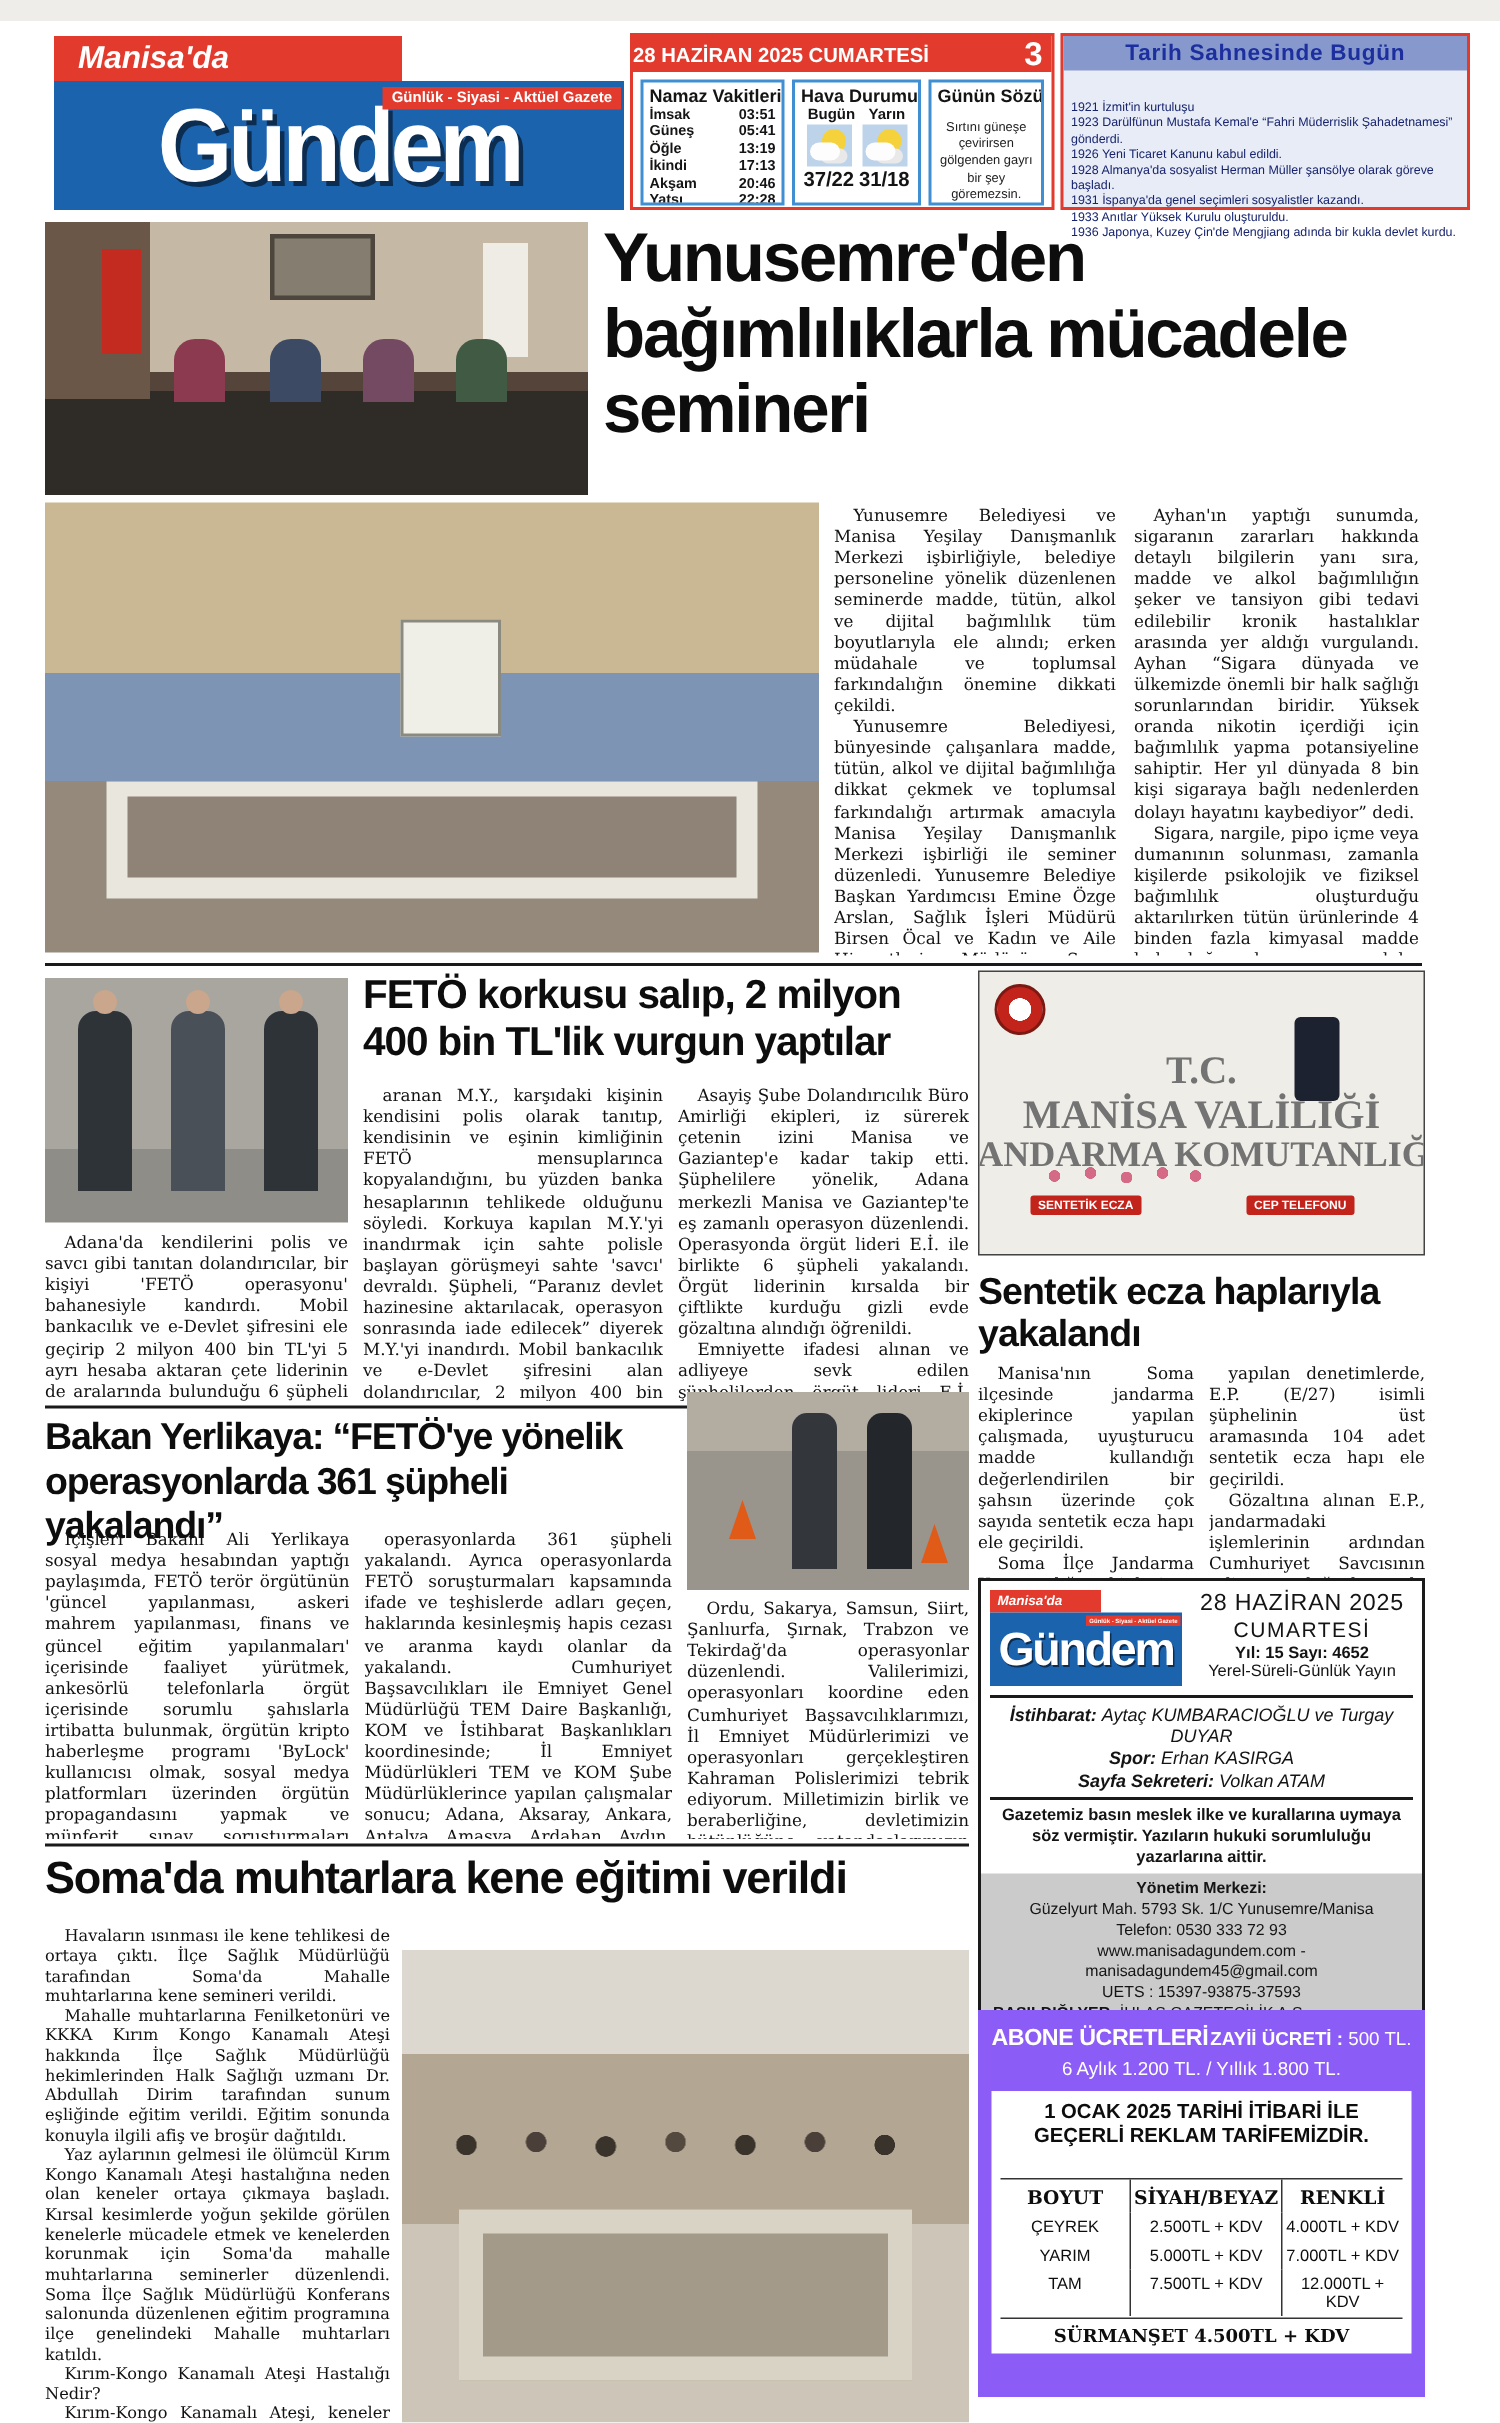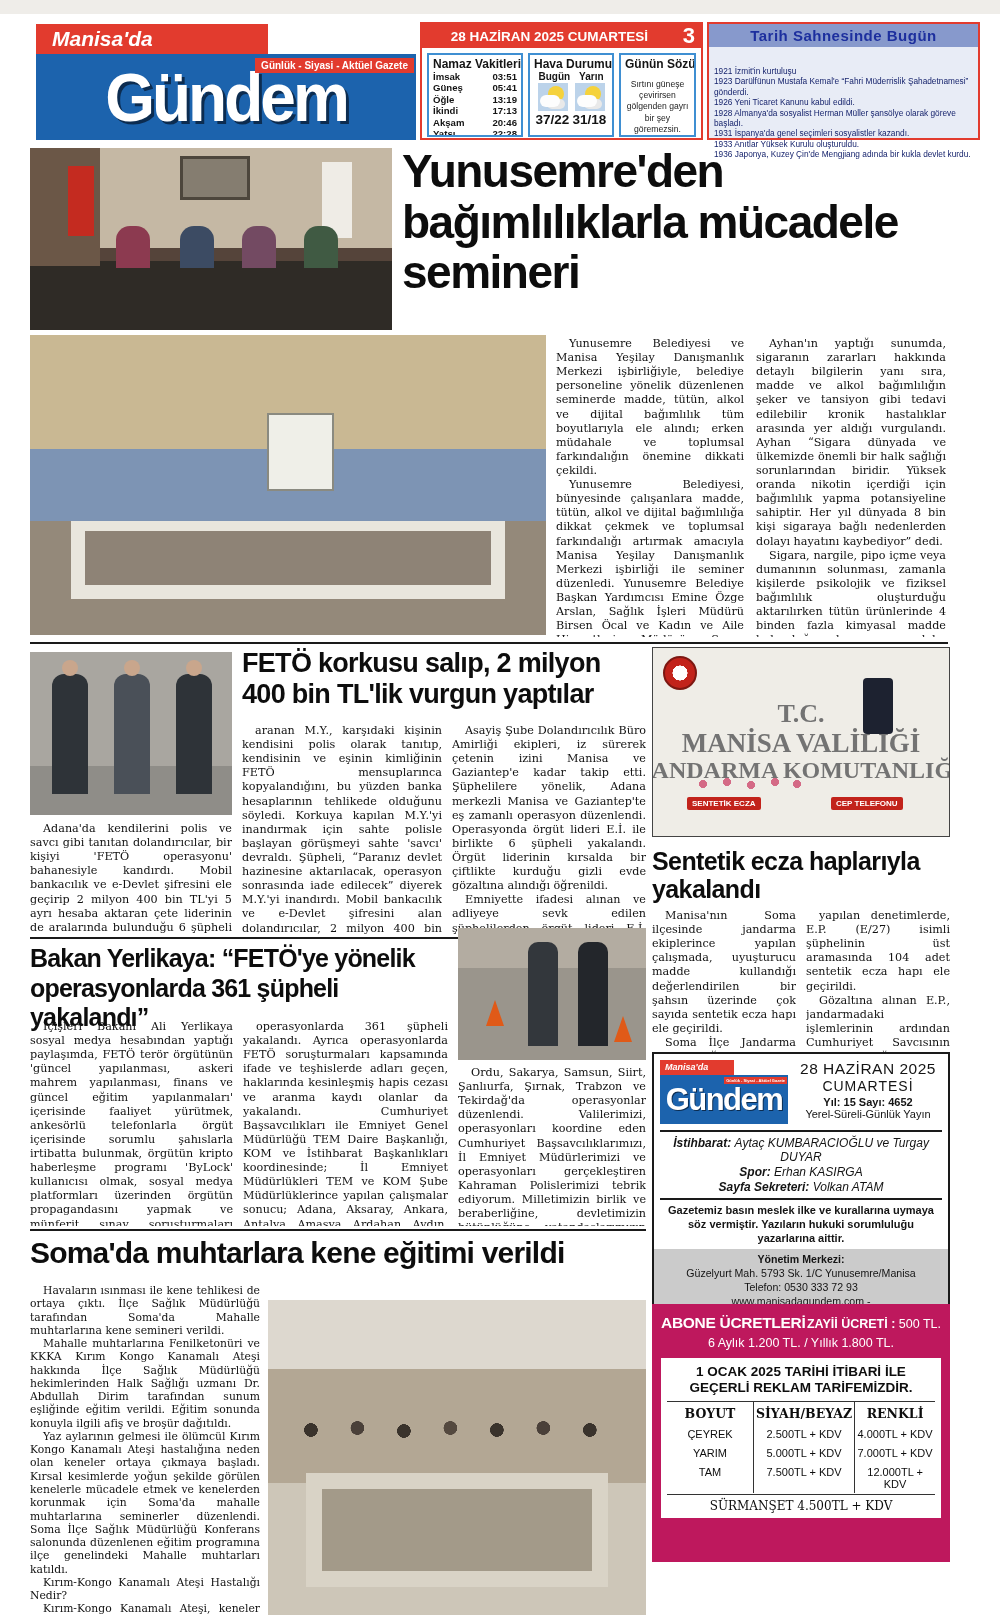--- a/index.html
+++ b/index.html
@@ -15,21 +15,21 @@
   .logo .blue { position:absolute; left:6px; top:30px; right:0; bottom:0; background:#1c63ad;
                 display:flex; align-items:center; justify-content:center; }
   .logo .blue .gname { color:#fff; font-weight:700; font-size:64px; letter-spacing:-3px;
                        text-shadow:3px 3px 0 #0c2c50; transform:scaleY(1.08); }
   .logo .tag { position:absolute; right:2px; top:34px; background:#e23b2e; color:#fff;
                font-weight:700; font-size:10px; padding:2px 6px; }
 
   
   .hdr-right { position:absolute; left:420px; top:22px; width:283px; height:118px; border:2px solid #e23b2e; background:#fff; }
   .date-bar { height:24px; background:#e23b2e; color:#fff; display:flex; align-items:center; }
-  .date-bar .d { flex:1; text-align:center; font-weight:700; font-size:13.5px; }
+  .date-bar .d { flex:1; font-weight:700; font-size:13.5px; }
   .date-bar .pn { font-weight:700; font-size:22px; padding:0 6px; line-height:22px; }
   .boxes { display:flex; gap:5px; padding:5px; height:94px; }
   .bbox { border:2px solid #3f8fd2; background:#fff; padding:2px 4px; overflow:hidden; }
   .bbox .bt { font-weight:700; font-size:12px; text-align:center; white-space:nowrap; }
   .namaz { width:96px; }
   .pt-row { display:flex; justify-content:space-between; font-weight:700; font-size:9.6px; line-height:11.4px; }
   .hava { width:86px; text-align:center; }
   .wx-cols { display:flex; justify-content:space-around; font-weight:700; font-size:10px; }
   .wx-icons { display:flex; justify-content:space-around; margin-top:1px; }
   .wicon { width:30px; height:28px; background:#bcd3ea; position:relative; overflow:hidden; }
@@ -141,32 +141,32 @@
   .mp .nm  { font-weight:700; font-size:12.5px; }
   .mstaff { text-align:center; font-size:12px; padding:3px 0; border-bottom:2px solid #1a1a1a; }
   .mstaff b { font-style:italic; } .mstaff i { font-style:italic; }
   .mstaff .row { margin:1px 0; }
   .pledge { font-weight:700; font-size:11px; text-align:center; line-height:1.25; padding:4px 2px; }
   .ymerk { background:#cbcbcb; margin:0 -6px; padding:4px 8px; font-size:10.6px; line-height:1.3; }
   .ymerk .c { text-align:center; } .ymerk .t { font-weight:700; text-align:center; }
   .ymerk b { font-weight:700; }
 
   
-  .abone { position:absolute; left:652px; top:1304px; width:298px; height:258px; background:#be185d; color:#fff; padding:10px 9px 9px; }
+  .abone { position:absolute; left:652px; top:1340px; width:298px; height:258px; background:#8b5cf6; color:#fff; padding:10px 9px 9px; }
   .ab-top { display:flex; justify-content:space-between; align-items:baseline; }
   .ab-title { font-weight:700; font-size:15.5px; letter-spacing:-.3px; }
   .ab-zayii { font-size:12.5px; } .ab-zayii b { font-weight:700; }
   .ab-sub { text-align:center; font-size:12.5px; margin-top:4px; }
   .tarife { background:#fff; color:#0d0d0d; margin-top:8px; padding:6px 6px 5px; }
-  .tarife .tt { font-weight:700; font-size:13.5px; text-align:center; line-height:1.2; border-bottom:1.5px solid #333; padding-bottom:5px; }
+  .tarife .tt { font-weight:700; font-size:13.5px; text-align:center; line-height:1.2; border-bottom:1.5px solid #333; padding-bottom:20px; }
   .tgrid { display:grid; grid-template-columns:86px 1fr 1fr; }
   .tgrid .cell { padding:3.5px 2px; text-align:center; font-size:11px; }
   .tgrid .hd { font-family:"DejaVu Serif",serif; font-weight:700; font-size:12.5px; }
   .tgrid .bl { border-left:1.5px solid #333; }
-  .tfoot { font-family:"DejaVu Serif",serif; font-weight:400; font-size:12px; text-align:center; border-top:1.5px solid #333; padding-top:4px; margin-top:1px; }
+  .tfoot { font-family:"DejaVu Serif",serif; font-weight:700; font-size:12px; text-align:center; border-top:1.5px solid #333; padding-top:4px; margin-top:1px; }
 </style>
 </head>
 <body>
 
 <div class="page">
 
   <div class="logo">
     <div class="strip">Manisa'da</div>
     <div class="blue">
       <span class="gname">Gündem</span>

